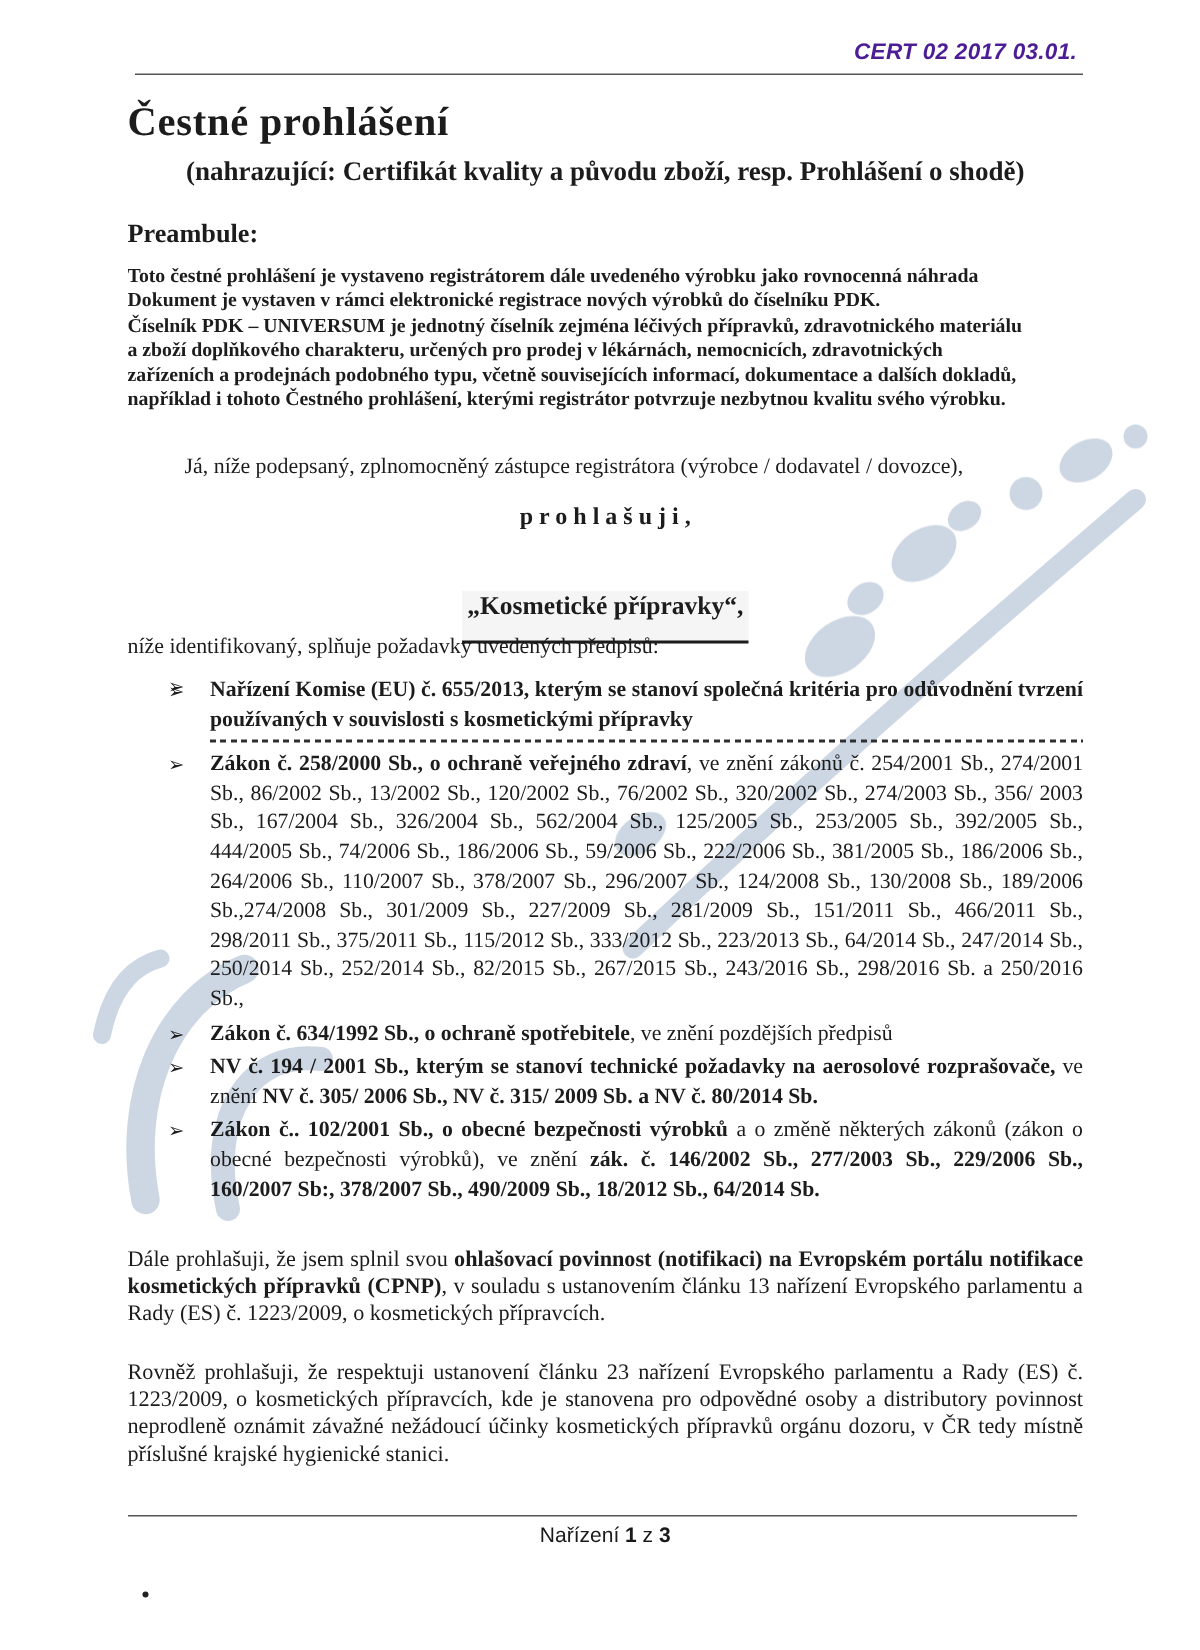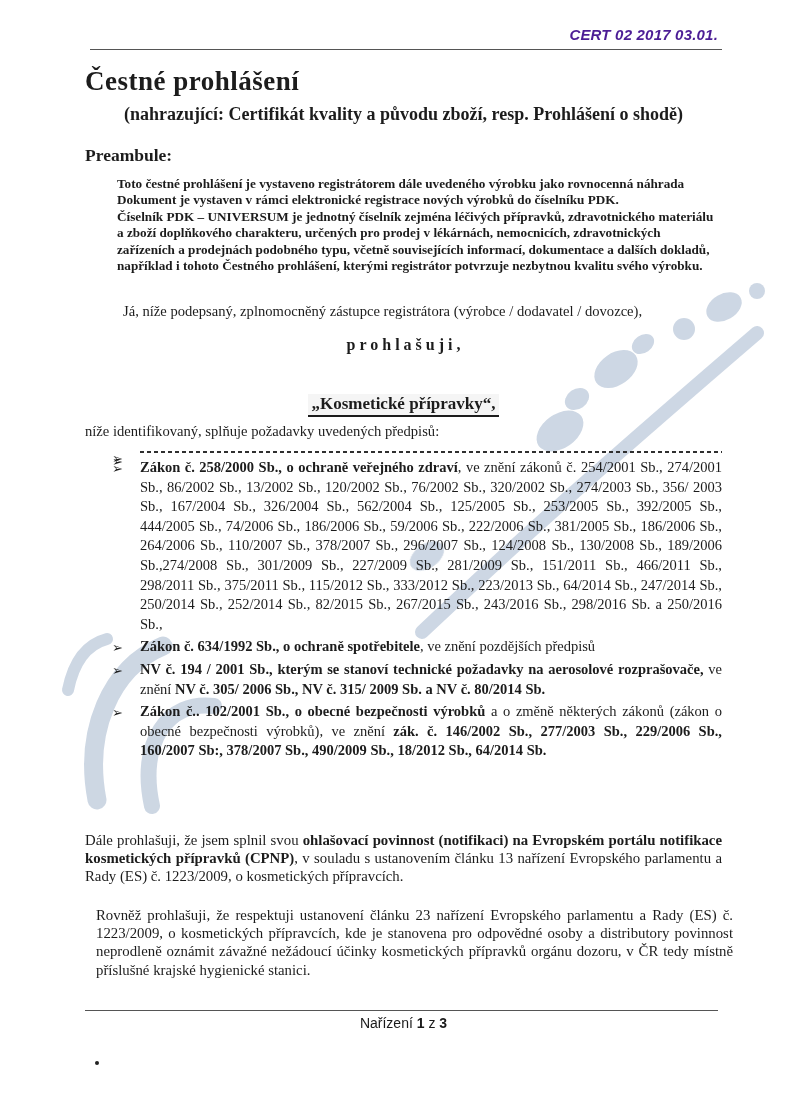--- a/index.html
+++ b/index.html
@@ -19,43 +19,43 @@
   }
   .header-rule { position:absolute; top:49px; left:5px; right:0; border-top:1.6px solid #555; }
 
   .doc-title { position:absolute; top:66px; left:0; width:100%; margin:0; text-align:left;
     font-size:27px; font-weight:bold; letter-spacing:0.5px; }
   .doc-subtitle { position:absolute; top:104px; left:0; width:100%; text-align:center;
     font-size:18px; font-weight:bold; }
 
   .preamble-heading { position:absolute; top:145px; left:0; font-size:17.5px; font-weight:bold; }
   .preamble-body { position:absolute; top:176px; left:0; width:100%;
-    font-size:13.2px; font-weight:bold; line-height:16.4px; white-space:nowrap;margin-left:32px; }
+    font-size:13.2px; font-weight:bold; line-height:16.4px; white-space:nowrap; }
 
   .intro { position:absolute; top:303px; left:38px; font-size:14.6px; }
   .verb  { position:absolute; top:336px; left:0; width:100%; text-align:center;
     font-size:16px; font-weight:bold; }
   .product-intro { position:absolute; top:370px; left:0; font-size:14.6px; }
   .product-name-row { position:absolute; top:394px; left:0; width:100%; text-align:center; }
   .product-name { display:inline-block; font-size:17px; font-weight:bold;
-    border-bottom:2.5px solid #1c1c1c; padding:0 3px 1px 3px; background:#f5f5f5; }
+    border-bottom:2.5px solid #1c1c1c; padding:0 3px 13px 3px; background:#f5f5f5; }
   .compliance { position:absolute; top:423px; left:0; font-size:14.6px; }
 
   .reg-list { position:absolute; top:448px; left:0; width:637px; }
   .reg-item { position:relative; padding-left:55px; text-align:justify;
     font-size:14.5px; line-height:19.6px; margin-bottom:3px; }
   .bullet { position:absolute; left:27px; top:1px;
     font-family:"DejaVu Sans", sans-serif; font-size:13px; }
   .list-separator { height:2px; margin:3px 0 5px 55px;
     background:repeating-linear-gradient(90deg,#2f2f2f 0 4px, transparent 4px 7px); }
 
   .closing { position:absolute; left:0; width:637px; margin:0; text-align:justify;
     font-size:14.8px; line-height:18.2px; }
   .closing.p1 { top:831px; }
-  .closing.p2 { top:906px;margin-left:11px; }
+  .closing.p2 { top:906px; }
 
   .sg-b { font-weight:bold; }
   .sg-n { font-weight:normal; }
 
   .footer-rule { position:absolute; top:1010px; left:0; right:4px; border-top:1.3px solid #555; }
   .footer-text { position:absolute; top:1015px; left:0; width:100%; text-align:center;
     font-family:"Liberation Sans", sans-serif; font-size:14px; color:#1a1a1a; }
 
   .ink-dot { position:absolute; left:95px; top:1061px; width:4px; height:4px;
     background:#222; border-radius:50%; z-index:1; }
@@ -108,20 +108,21 @@
       <span class="product-name">„Kosmetické přípravky“,</span>
     </div>
     <div class="compliance">níže identifikovaný, splňuje požadavky uvedených předpisů:</div>
 
     <div class="reg-list">
       <div class="reg-item">
         <span class="bullet">➢</span>
       </div>
       <div class="reg-item">
         <span class="bullet">➢</span>
+        <span><span class="sg-b">Nařízení Komise (EU) č. 655/2013, kterým se stanoví společná kritéria pro odůvodnění tvrzení používaných v souvislosti s kosmetickými přípravky</span></span>
       </div>
 
       <div class="list-separator"></div>
 
       <div class="reg-item">
         <span class="bullet">➢</span>
         <span><span class="sg-b">Zákon č. 258/2000 Sb., o ochraně veřejného zdraví</span><span class="sg-n">, ve znění zákonů č. 254/2001 Sb., 274/2001 Sb., 86/2002 Sb., 13/2002 Sb., 120/2002 Sb., 76/2002 Sb., 320/2002 Sb., 274/2003 Sb., 356/ 2003 Sb., 167/2004 Sb., 326/2004 Sb., 562/2004 Sb., 125/2005 Sb., 253/2005 Sb., 392/2005 Sb., 444/2005 Sb., 74/2006 Sb., 186/2006 Sb., 59/2006 Sb., 222/2006 Sb., 381/2005 Sb., 186/2006 Sb., 264/2006 Sb., 110/2007 Sb., 378/2007 Sb., 296/2007 Sb., 124/2008 Sb., 130/2008 Sb., 189/2006 Sb.,274/2008 Sb., 301/2009 Sb., 227/2009 Sb., 281/2009 Sb., 151/2011 Sb., 466/2011 Sb., 298/2011 Sb., 375/2011 Sb., 115/2012 Sb., 333/2012 Sb., 223/2013 Sb., 64/2014 Sb., 247/2014 Sb., 250/2014 Sb., 252/2014 Sb., 82/2015 Sb., 267/2015 Sb., 243/2016 Sb., 298/2016 Sb. a 250/2016 Sb.,</span></span>
       </div>
       <div class="reg-item">
         <span class="bullet">➢</span>

